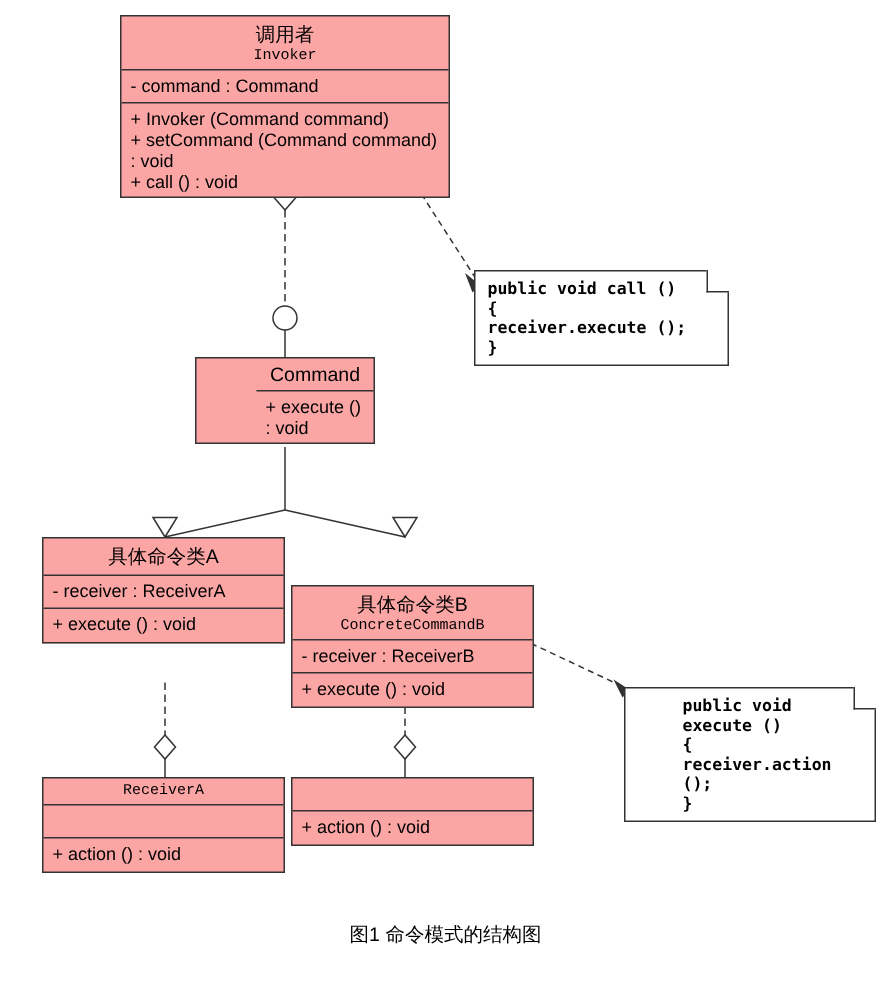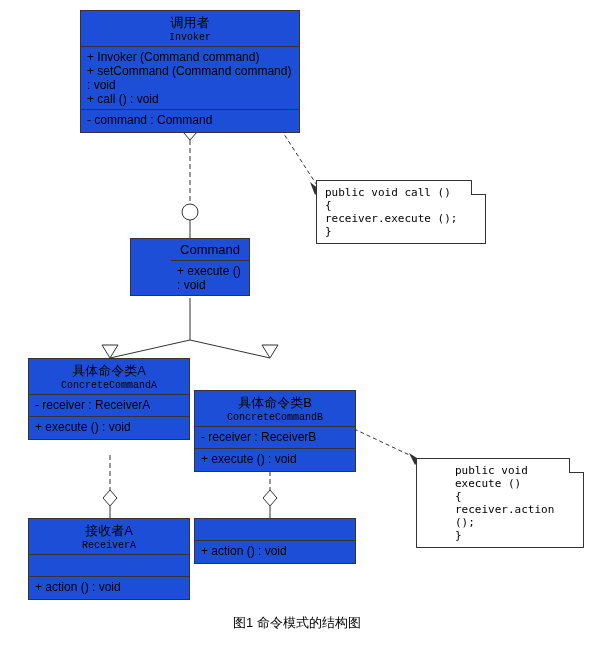--- a/index.html
+++ b/index.html
@@ -14,21 +14,21 @@
     }
     .diagram-container {
       position: relative;
       width: 594px;
       height: 640px;
     }
     
     .uml-box {
       position: absolute;
       border: 1px solid #333;
-      background: #1d4ed8;
+      background: #fca5a5;
       text-align: center;
     }
     .uml-box .header {
       border-bottom: 1px solid #333;
       padding: 3px 6px;
       font-weight: normal;
     }
     .uml-box .header .cn {
       font-size: 13px;
     }
@@ -48,20 +48,21 @@
     }
     
     .code-note {
       position: absolute;
       border: 1px solid #333;
       background: #fff;
       padding: 5px 8px;
       font-size: 11px;
       font-family: monospace;
       text-align: left;
+      font-weight: bold;
     }
     .code-note::before {
       content: '';
       position: absolute;
       top: -1px;
       right: -1px;
       width: 14px;
       height: 14px;
       background: #fff;
       border-left: 1px solid #333;
@@ -124,44 +125,43 @@
     <line x1="335" y1="420" x2="420" y2="460" stroke="#333" stroke-width="1" stroke-dasharray="4,3"></line>
     <polygon points="420,460 409,453 415,465" fill="#333"></polygon>
 
   </svg>
 
   <div class="uml-box" style="left:80px;top:10px;width:220px;">
     <div class="header">
       <div class="cn">调用者</div>
       <div class="en">Invoker</div>
     </div>
+    <div class="section">- command : Command</div>
     <div class="section" style="white-space:pre-line;">+ Invoker (Command command)
 + setCommand (Command command) : void
 + call () : void</div>
-    <div class="section">- command : Command</div>
   </div>
 
   <div class="code-note" style="left:316px;top:180px;width:170px;">
     <div>public void call ()</div>
     <div>{</div>
     <div>    receiver.execute ();</div>
     <div>}</div>
   </div>
 
   <div class="uml-box" style="left:130px;top:238px;width:120px;padding-left:40px;">
     <div class="header">
       <div class="cn">Command</div>
     </div>
     <div class="section">+ execute () : void</div>
   </div>
 
   <div class="uml-box" style="left:28px;top:358px;width:162px;">
     <div class="header">
       <div class="cn">具体命令类A</div>
-      <div class="en">ConcreteCommandA</div>
     </div>
     <div class="section">- receiver : ReceiverA</div>
     <div class="section">+ execute () : void</div>
   </div>
 
   <div class="uml-box" style="left:194px;top:358px;width:162px;margin-top:32px;">
     <div class="header">
       <div class="cn">具体命令类B</div>
       <div class="en">ConcreteCommandB</div>
     </div>
@@ -171,21 +171,20 @@
 
   <div class="code-note" style="left:416px;top:458px;width:168px;padding-left:38px;">
     <div>public void execute ()</div>
     <div>{</div>
     <div>    receiver.action ();</div>
     <div>}</div>
   </div>
 
   <div class="uml-box" style="left:28px;top:518px;width:162px;">
     <div class="header">
-      <div class="cn">接收者A</div>
       <div class="en">ReceiverA</div>
     </div>
     <div class="section">&nbsp;</div>
     <div class="section">+ action () : void</div>
   </div>
 
   <div class="uml-box" style="left:194px;top:518px;width:162px;">
     <div class="section">&nbsp;</div>
     <div class="section">+ action () : void</div>
   </div>

